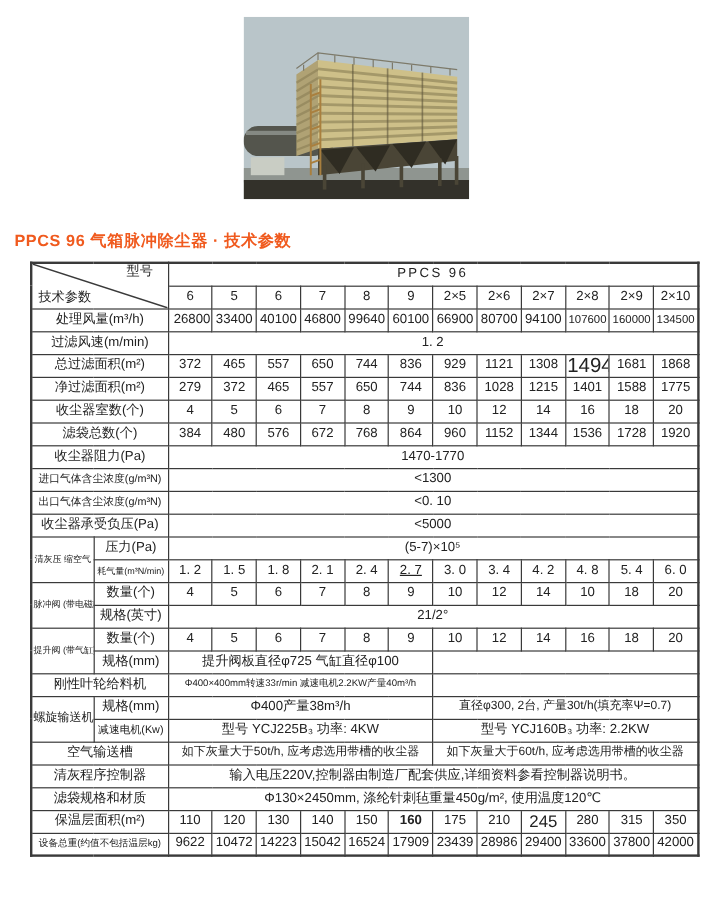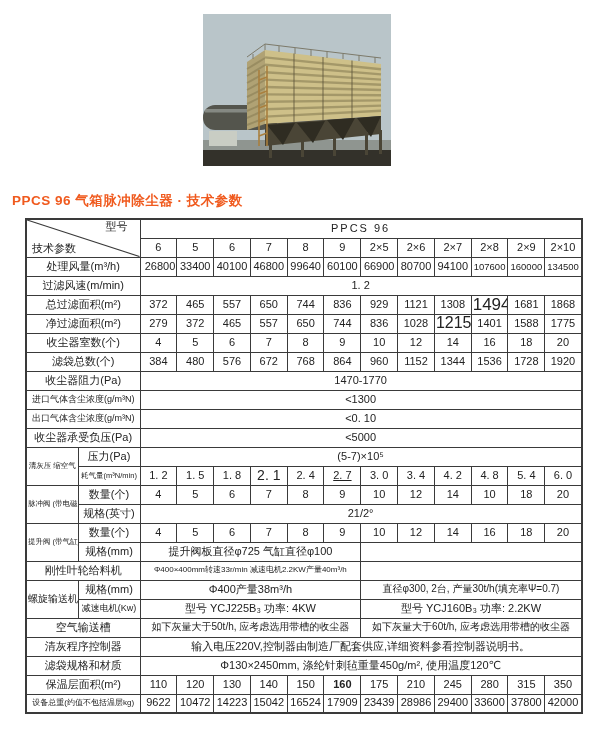--- a/index.html
+++ b/index.html
@@ -190,21 +190,21 @@
         <tr>
           <td class="lbl" colspan="2" style="font-size: 11px;">净过滤面积(m²)</td>
           <td style="font-size: 11px;">279</td>
           <td style="font-size: 11px;">372</td>
           <td style="font-size: 11px;">465</td>
           <td style="font-size: 11px;">557</td>
           <td style="font-size: 11px;">650</td>
           <td style="font-size: 11px;">744</td>
           <td style="font-size: 11px;">836</td>
           <td style="font-size: 11px;">1028</td>
-          <td style="font-size: 16px; margin-left: 30px;">1215</td>
+          <td style="font-size: 11px; margin-left: 30px;">1215</td>
           <td style="font-size: 11px;">1401</td>
           <td style="font-size: 11px;">1588</td>
           <td style="font-size: 11px;">1775</td>
         </tr>
         <tr>
           <td class="lbl" colspan="2" style="font-size: 11px;">收尘器室数(个)</td>
           <td style="font-size: 11px;">4</td>
           <td style="font-size: 11px;">5</td>
           <td style="font-size: 11px;">6</td>
           <td style="font-size: 11px;">7</td>
@@ -252,21 +252,21 @@
           <td class="lbl group-cell" rowspan="2" style="font-size: 7.5px;">清灰压
 缩空气</td>
           <td class="lbl" style="font-size: 11px;">压力(Pa)</td>
           <td colspan="12" style="font-size: 11px;">(5-7)×10⁵</td>
         </tr>
         <tr>
           <td class="lbl" style="font-size: 7.5px;">耗气量(m³N/min)</td>
           <td style="font-size: 11px;">1. 2</td>
           <td style="font-size: 11px;">1. 5</td>
           <td style="font-size: 11px;">1. 8</td>
-          <td style="font-size: 14px;">2. 1</td>
+          <td style="font-size: 11px;">2. 1</td>
           <td style="font-size: 11px;">2. 4</td>
           <td style="font-size: 11px; text-decoration: underline;">2. 7</td>
           <td style="font-size: 11px;">3. 0</td>
           <td style="font-size: 11px;">3. 4</td>
           <td style="font-size: 11px;">4. 2</td>
           <td style="font-size: 11px;">4. 8</td>
           <td style="font-size: 11px;">5. 4</td>
           <td style="font-size: 11px;">6. 0</td>
         </tr>
         <tr>
@@ -344,21 +344,21 @@
         <tr>
           <td class="lbl" colspan="2" style="font-size: 11px;">保温层面积(m²)</td>
           <td style="font-size: 11px;">110</td>
           <td style="font-size: 11px;">120</td>
           <td style="font-size: 11px;">130</td>
           <td style="font-size: 11px;">140</td>
           <td style="font-size: 11px;">150</td>
           <td style="font-size: 11px; font-weight: bold;">160</td>
           <td style="font-size: 11px;">175</td>
           <td style="font-size: 11px;">210</td>
-          <td style="font-size: 11px;">245</td>
+          <td style="font-size: 14px;">245</td>
           <td style="font-size: 11px;">280</td>
           <td style="font-size: 11px;">315</td>
           <td style="font-size: 11px;">350</td>
         </tr>
         <tr>
           <td class="lbl" colspan="2" style="font-size: 8px;">设备总重(约值不包括温层kg)</td>
           <td style="font-size: 11px;">9622</td>
           <td style="font-size: 11px;">10472</td>
           <td style="font-size: 11px;">14223</td>
           <td style="font-size: 11px;">15042</td>

